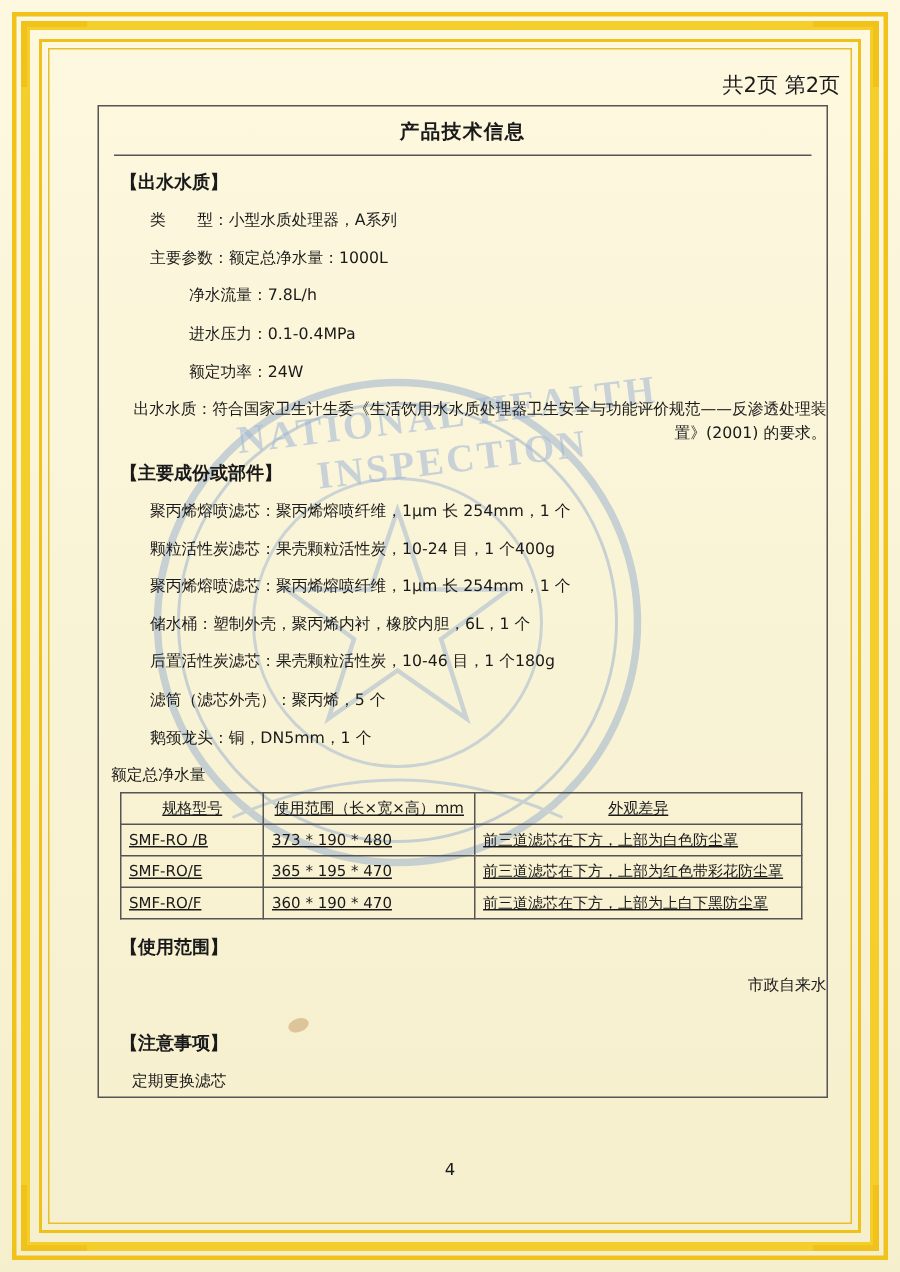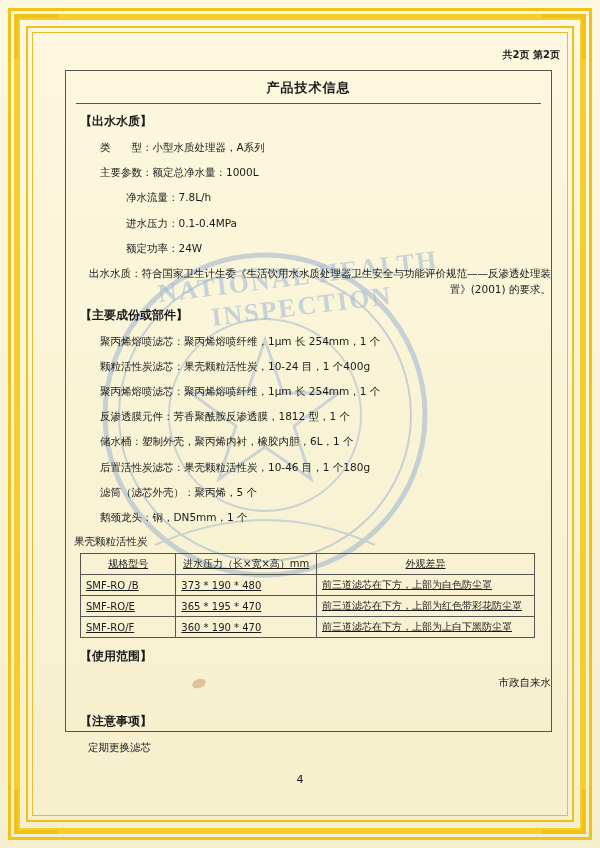--- a/index.html
+++ b/index.html
@@ -57,21 +57,21 @@
     pointer-events:none;
   }
 
   
   .content{
     position:absolute;left:40px;top:40px;right:40px;bottom:40px;
     font-size:11px;color:#1a1a1a;
   }
   .page-of{
     position:absolute;right:0;top:8px;
-    font-size:10px;font-weight:bold;
+    font-size:14px;font-weight:normal;
     font-family:"DejaVu Sans",sans-serif;
   }
   .doc-box{
     position:absolute;left:25px;top:30px;right:8px;height:660px;
     border:1px solid #555;
     background:transparent;
   }
   .doc-title{
     text-align:center;
     font-family:"DejaVu Serif","Liberation Serif",serif;
@@ -169,32 +169,31 @@
       <div class="line indent2">净水流量：7.8L/h</div>
       <div class="line indent2">进水压力：0.1-0.4MPa</div>
       <div class="line indent2">额定功率：24W</div>
 
       <div class="line flush2">出水水质：符合国家卫生计生委《生活饮用水水质处理器卫生安全与功能评价规范——反渗透处理装置》(2001) 的要求。</div>
 
       <div class="sec-head">【主要成份或部件】</div>
       <div class="line">聚丙烯熔喷滤芯：聚丙烯熔喷纤维，1μm 长 254mm，1 个</div>
       <div class="line">颗粒活性炭滤芯：果壳颗粒活性炭，10-24 目，1 个400g</div>
       <div class="line">聚丙烯熔喷滤芯：聚丙烯熔喷纤维，1μm 长 254mm，1 个</div>
-      <div class="line">反渗透膜元件：芳香聚酰胺反渗透膜，1812 型，1 个</div>
       <div class="line">储水桶：塑制外壳，聚丙烯内衬，橡胶内胆，6L，1 个</div>
       <div class="line">后置活性炭滤芯：果壳颗粒活性炭，10-46 目，1 个180g</div>
       <div class="line">滤筒（滤芯外壳）：聚丙烯，5 个</div>
       <div class="line">鹅颈龙头：铜，DN5mm，1 个</div>
 
-      <div class="tbl-cap">果壳颗粒活性炭</div>
+      <div class="tbl-cap">额定总净水量</div>
       <table class="spec">
         <thead>
           <tr>
             <td class="c1">规格型号</td>
-            <td class="c2">进水压力（长×宽×高）mm</td>
+            <td class="c2">使用范围（长×宽×高）mm</td>
             <td class="c3">外观差异</td>
           </tr>
         </thead>
         <tbody>
           <tr>
             <td>SMF-RO /B</td>
             <td>373 * 190 * 480</td>
             <td>前三道滤芯在下方，上部为白色防尘罩</td>
           </tr>
           <tr>

